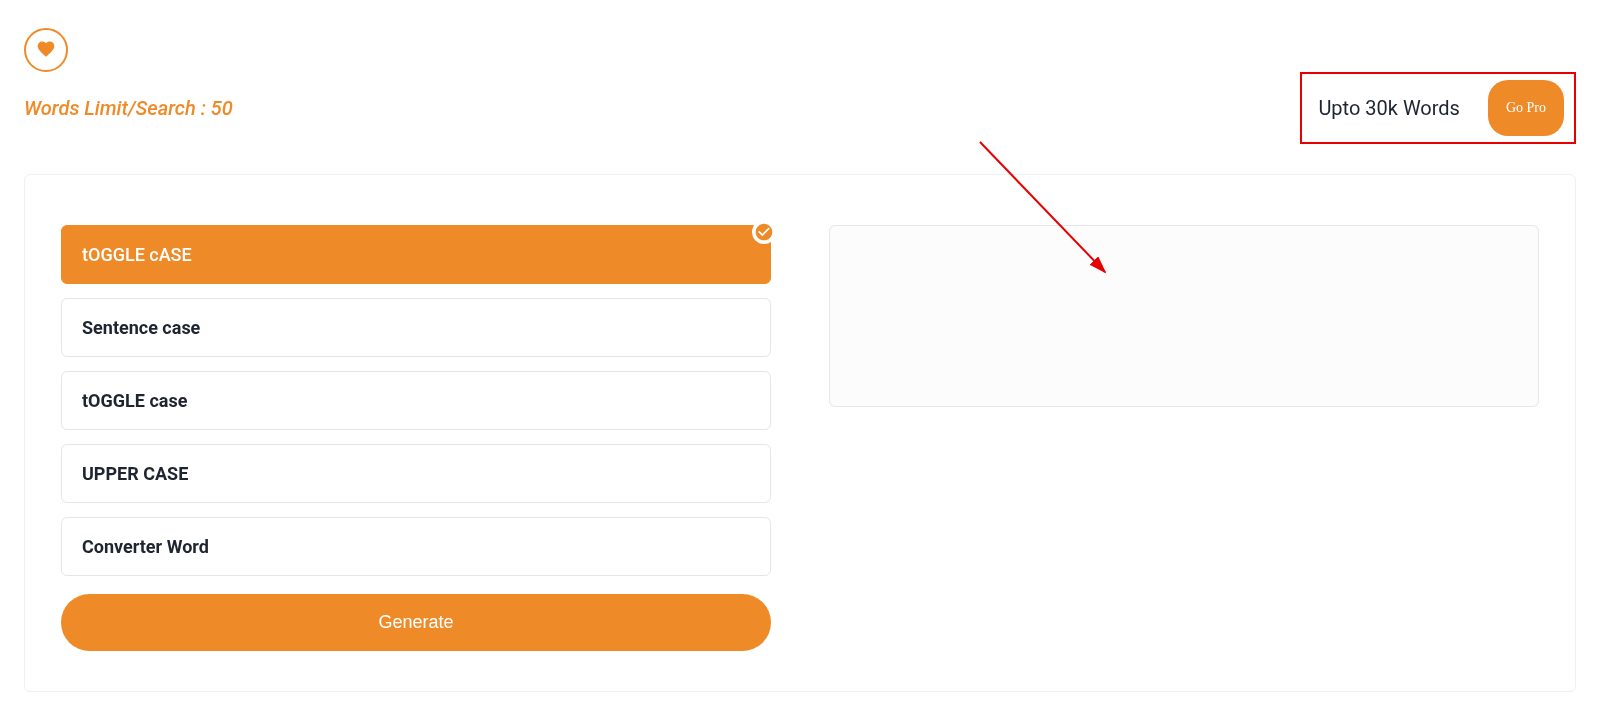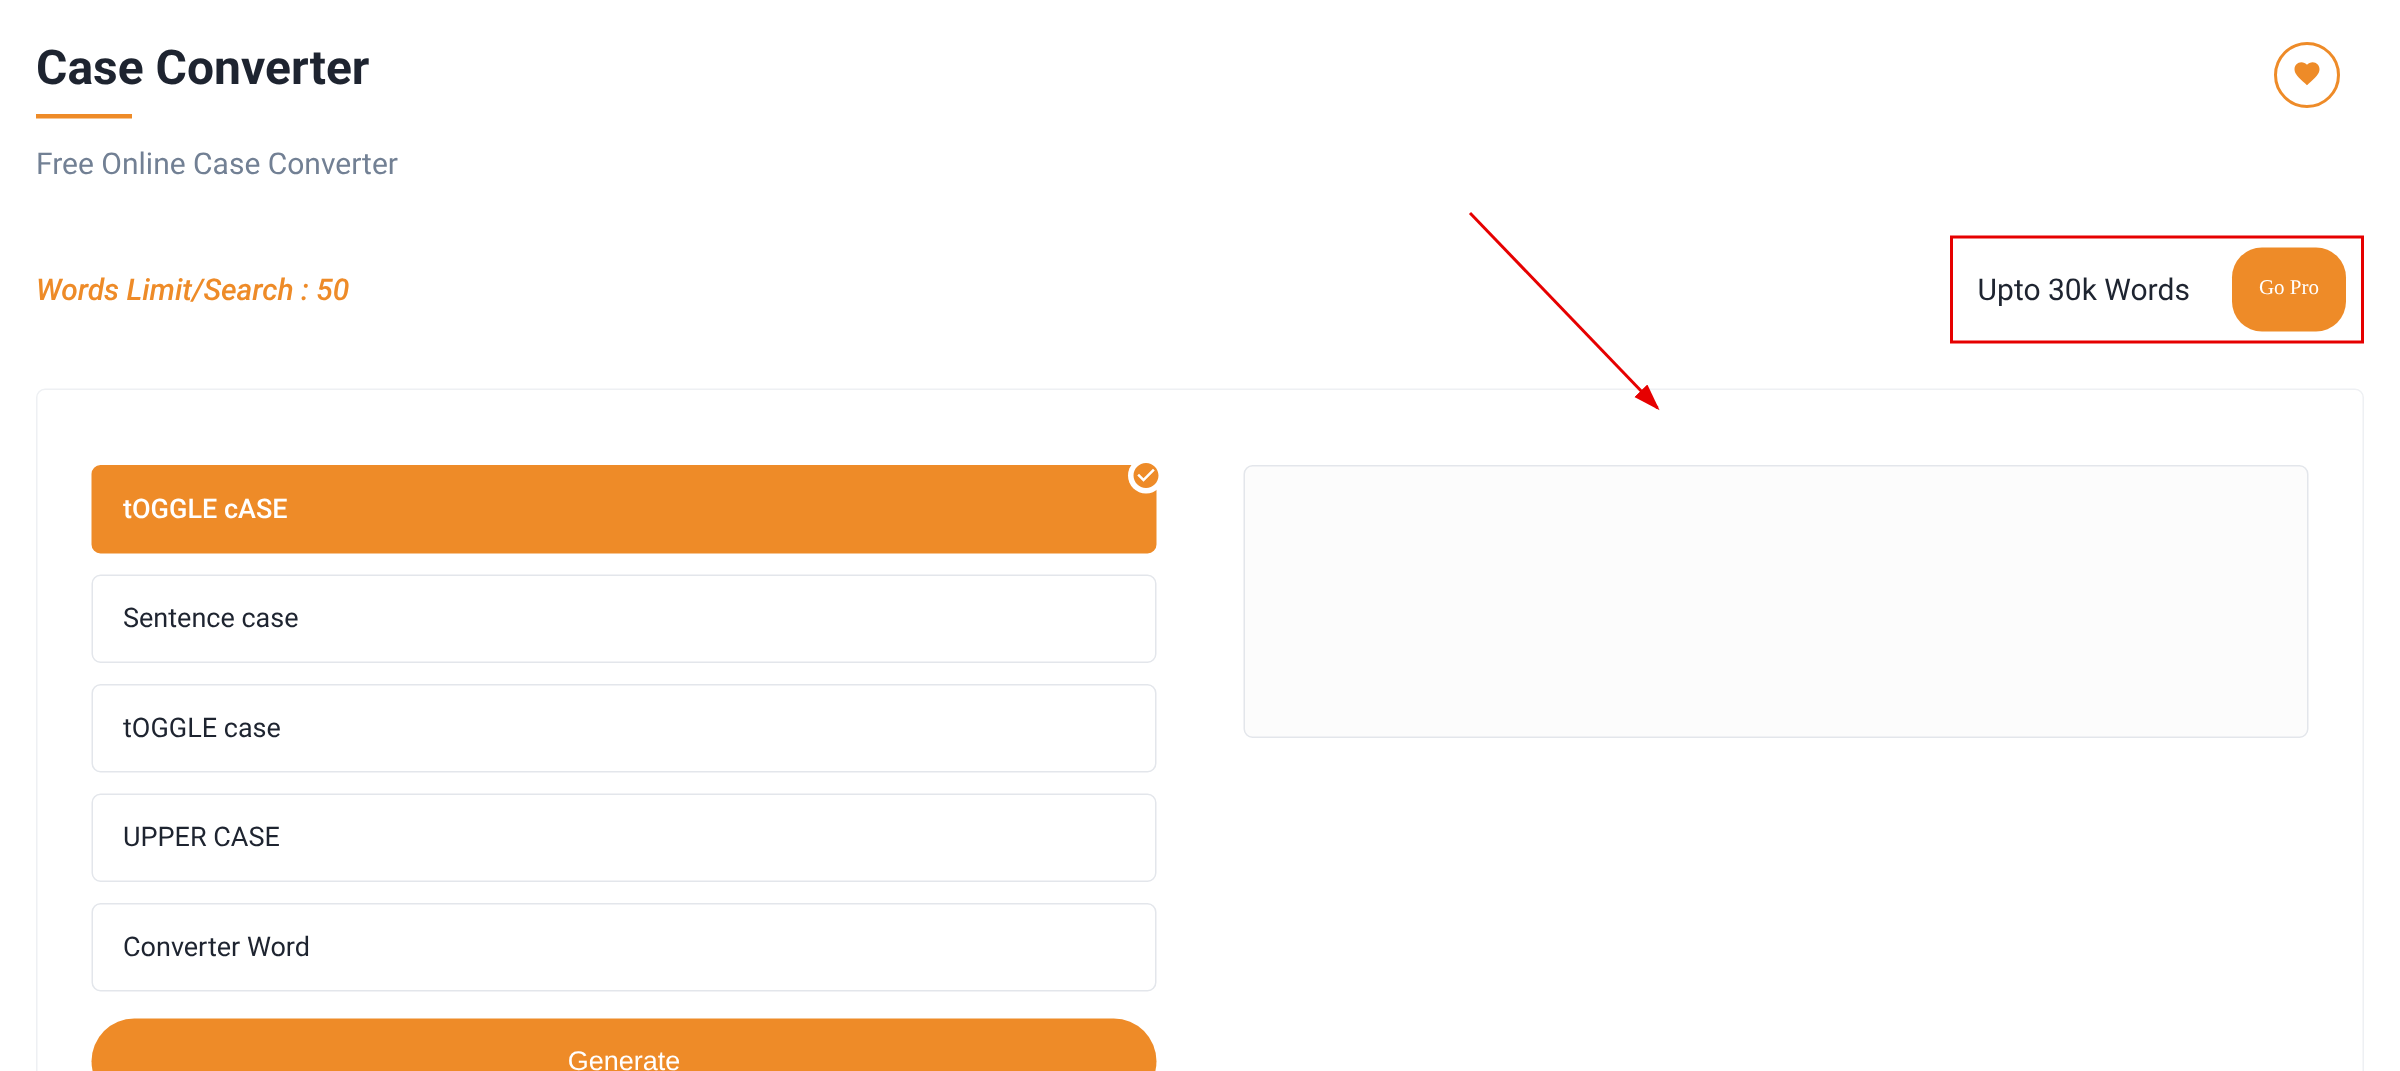--- a/index.html
+++ b/index.html
@@ -112,20 +112,21 @@
       border: 1px solid #e3e6eb;
       border-radius: 6px;
       padding: 18px 20px;
       font-size: 18px;
       color: #1e2430;
       background: #fff;
       cursor: pointer;
       display: flex;
       align-items: center;
       justify-content: space-between;
+      font-weight: bold;
     }
     .option.active {
       background: #ee8b28;
       color: #fff;
       border-color: #ee8b28;
       font-weight: 500;
       position: relative;
     }
     .check-badge {
       width: 24px;
@@ -197,25 +198,20 @@
       resize: none;
       font-family: inherit;
     }
   </style>
 </head>
 <body>
 
 <div class="container">
 
   <div class="header-row">
-    <div>
-      <h1 class="page-title">Case Converter</h1>
-      <div class="title-underline"></div>
-      <p class="subtitle">Free Online Case Converter</p>
-    </div>
     <button class="heart-btn">
       <span>
         <svg viewBox="0 0 24 24">
             <path d="M12 21.35l-1.45-1.32C5.4 15.36 2 12.28 2 8.5 2 5.42 4.42 3 7.5 3c1.74 0 3.41.81 4.5 2.09C13.09 3.81 14.76 3 16.5 3 19.58 3 22 5.42 22 8.5c0 3.78-3.4 6.86-8.55 11.54L12 21.35z"></path>
           </svg>
       </span>
     </button>
   </div>
 
   <div class="limit-row">

